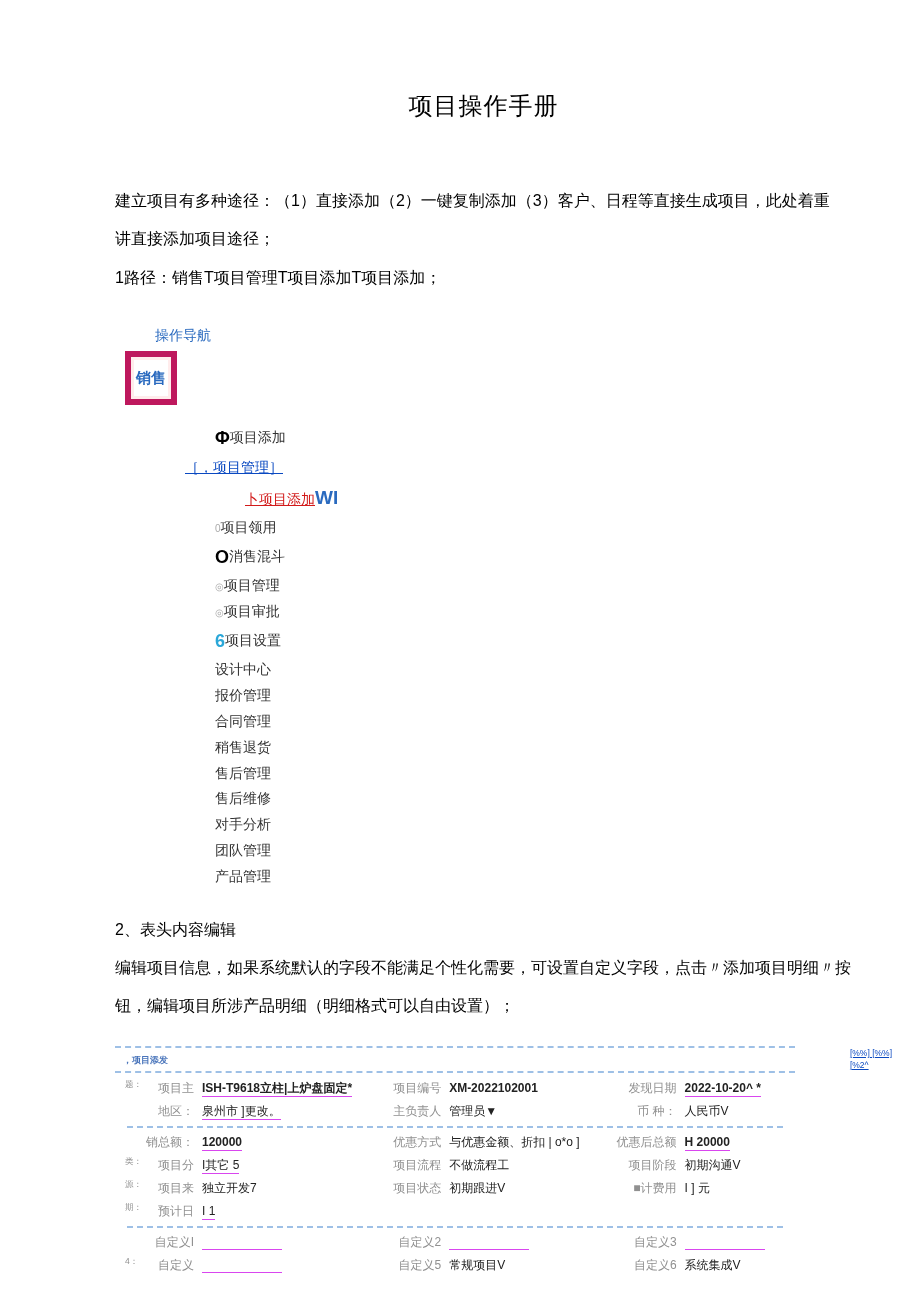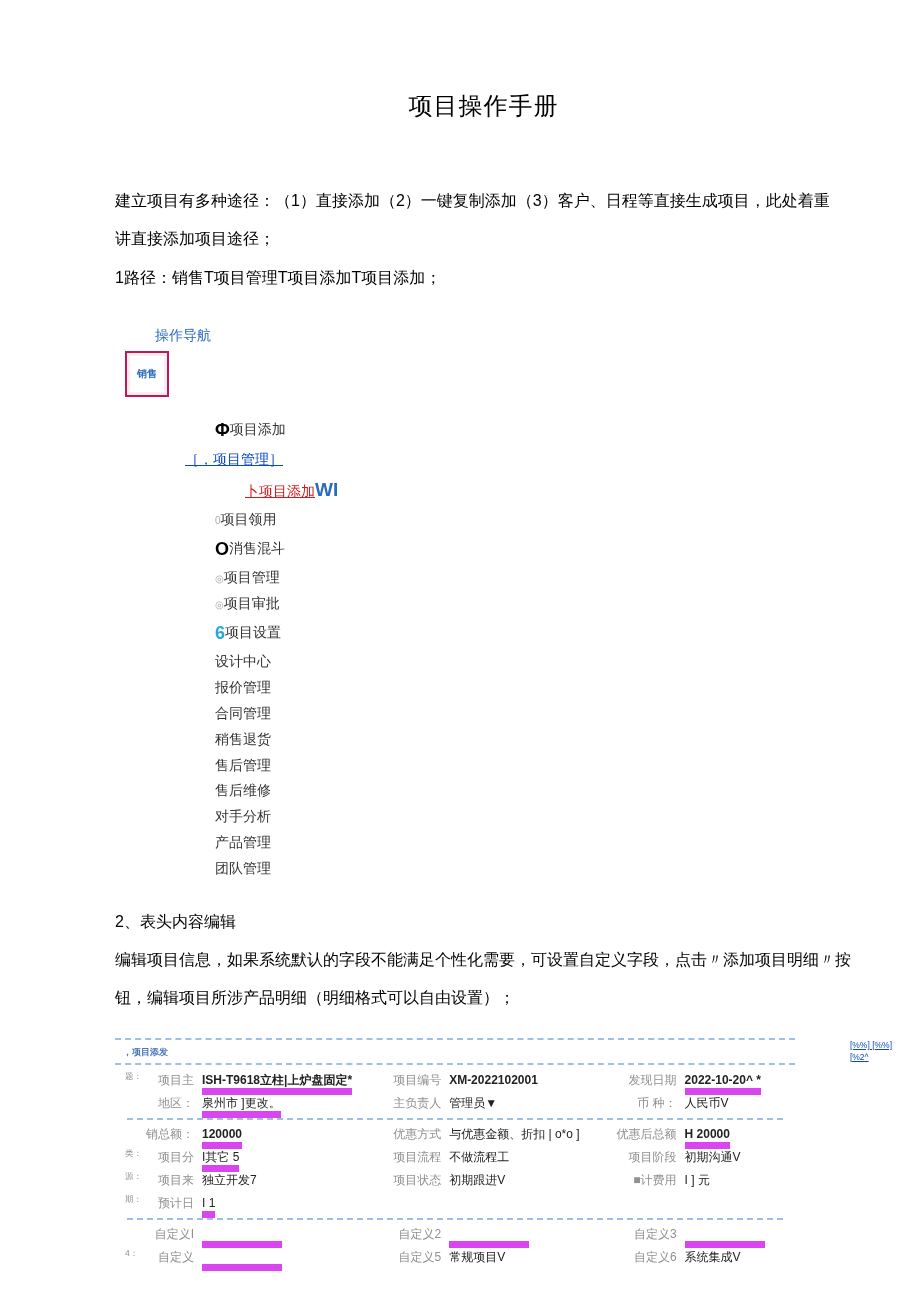--- a/index.html
+++ b/index.html
@@ -29,24 +29,24 @@
   .nav-title {
     color: #2a6abf;
     font-size: 14px;
     margin: 30px 0 6px 40px;
     font-weight: normal;
   }
   .sales-box {
     margin-left: 10px;
     width: 40px;
     height: 42px;
-    border: 2px solid #be185d;
+    border: 6px solid #be185d;
     color: #2a6abf;
     font-weight: bold;
-    font-size: 10px;
+    font-size: 15px;
     line-height: 18px;
     display: flex;
     align-items: center;
     justify-content: center;
     box-shadow: 0 0 0 3px #ffecec inset;
     background: #fff;
   }
   .tree {
     margin-left: 70px;
     font-size: 14px;
@@ -105,21 +105,21 @@
     color: #909090;
     width: 14px;
     padding: 2px 0 0 2px;
     vertical-align: top;
     font-size: 8.5px;
   }
   .form-img .val {
     color: #222;
   }
   .form-img .u {
-    border-bottom: 7px solid #d946ef;
+    border-bottom: 1px solid #d946ef;
     padding-bottom: 1px;
   }
   .form-img .bold2 { font-weight: bold; }
   .right-links {
     position: absolute;
     right: -40px;
     top: 2px;
     font-size: 8.5px;
     line-height: 1.4;
   }
@@ -151,22 +151,22 @@
     <div class="row indent1"><span style="font-size:10px;color:#aaa">◎</span><span class="plain">项目管理</span></div>
     <div class="row indent1"><span style="font-size:10px;color:#aaa">◎</span><span class="plain">项目审批</span></div>
     <div class="row indent1"><span class="big6">6</span><span class="plain">项目设置</span></div>
     <div class="row indent1 plain">设计中心</div>
     <div class="row indent1 plain">报价管理</div>
     <div class="row indent1 plain">合同管理</div>
     <div class="row indent1 plain">稍售退货</div>
     <div class="row indent1 plain">售后管理</div>
     <div class="row indent1 plain">售后维修</div>
     <div class="row indent1 plain">对手分析</div>
+    <div class="row indent1 plain">团队管理</div>
     <div class="row indent1 plain">产品管理</div>
-    <div class="row indent1 plain">团队管理</div>
   </div>
 
   <div class="gap"></div>
   <div class="para">2、表头内容编辑</div>
   <div class="para bold">编辑项目信息，如果系统默认的字段不能满足个性化需要，可设置自定义字段，点击〃添加项目明细〃按 钮，编辑项目所涉产品明细（明细格式可以自由设置）；</div>
   <div class="gap"></div>
 
   <div class="form-wrap">
     <div class="right-links">
       <div><a href="#">[%%] [%%]</a></div>

